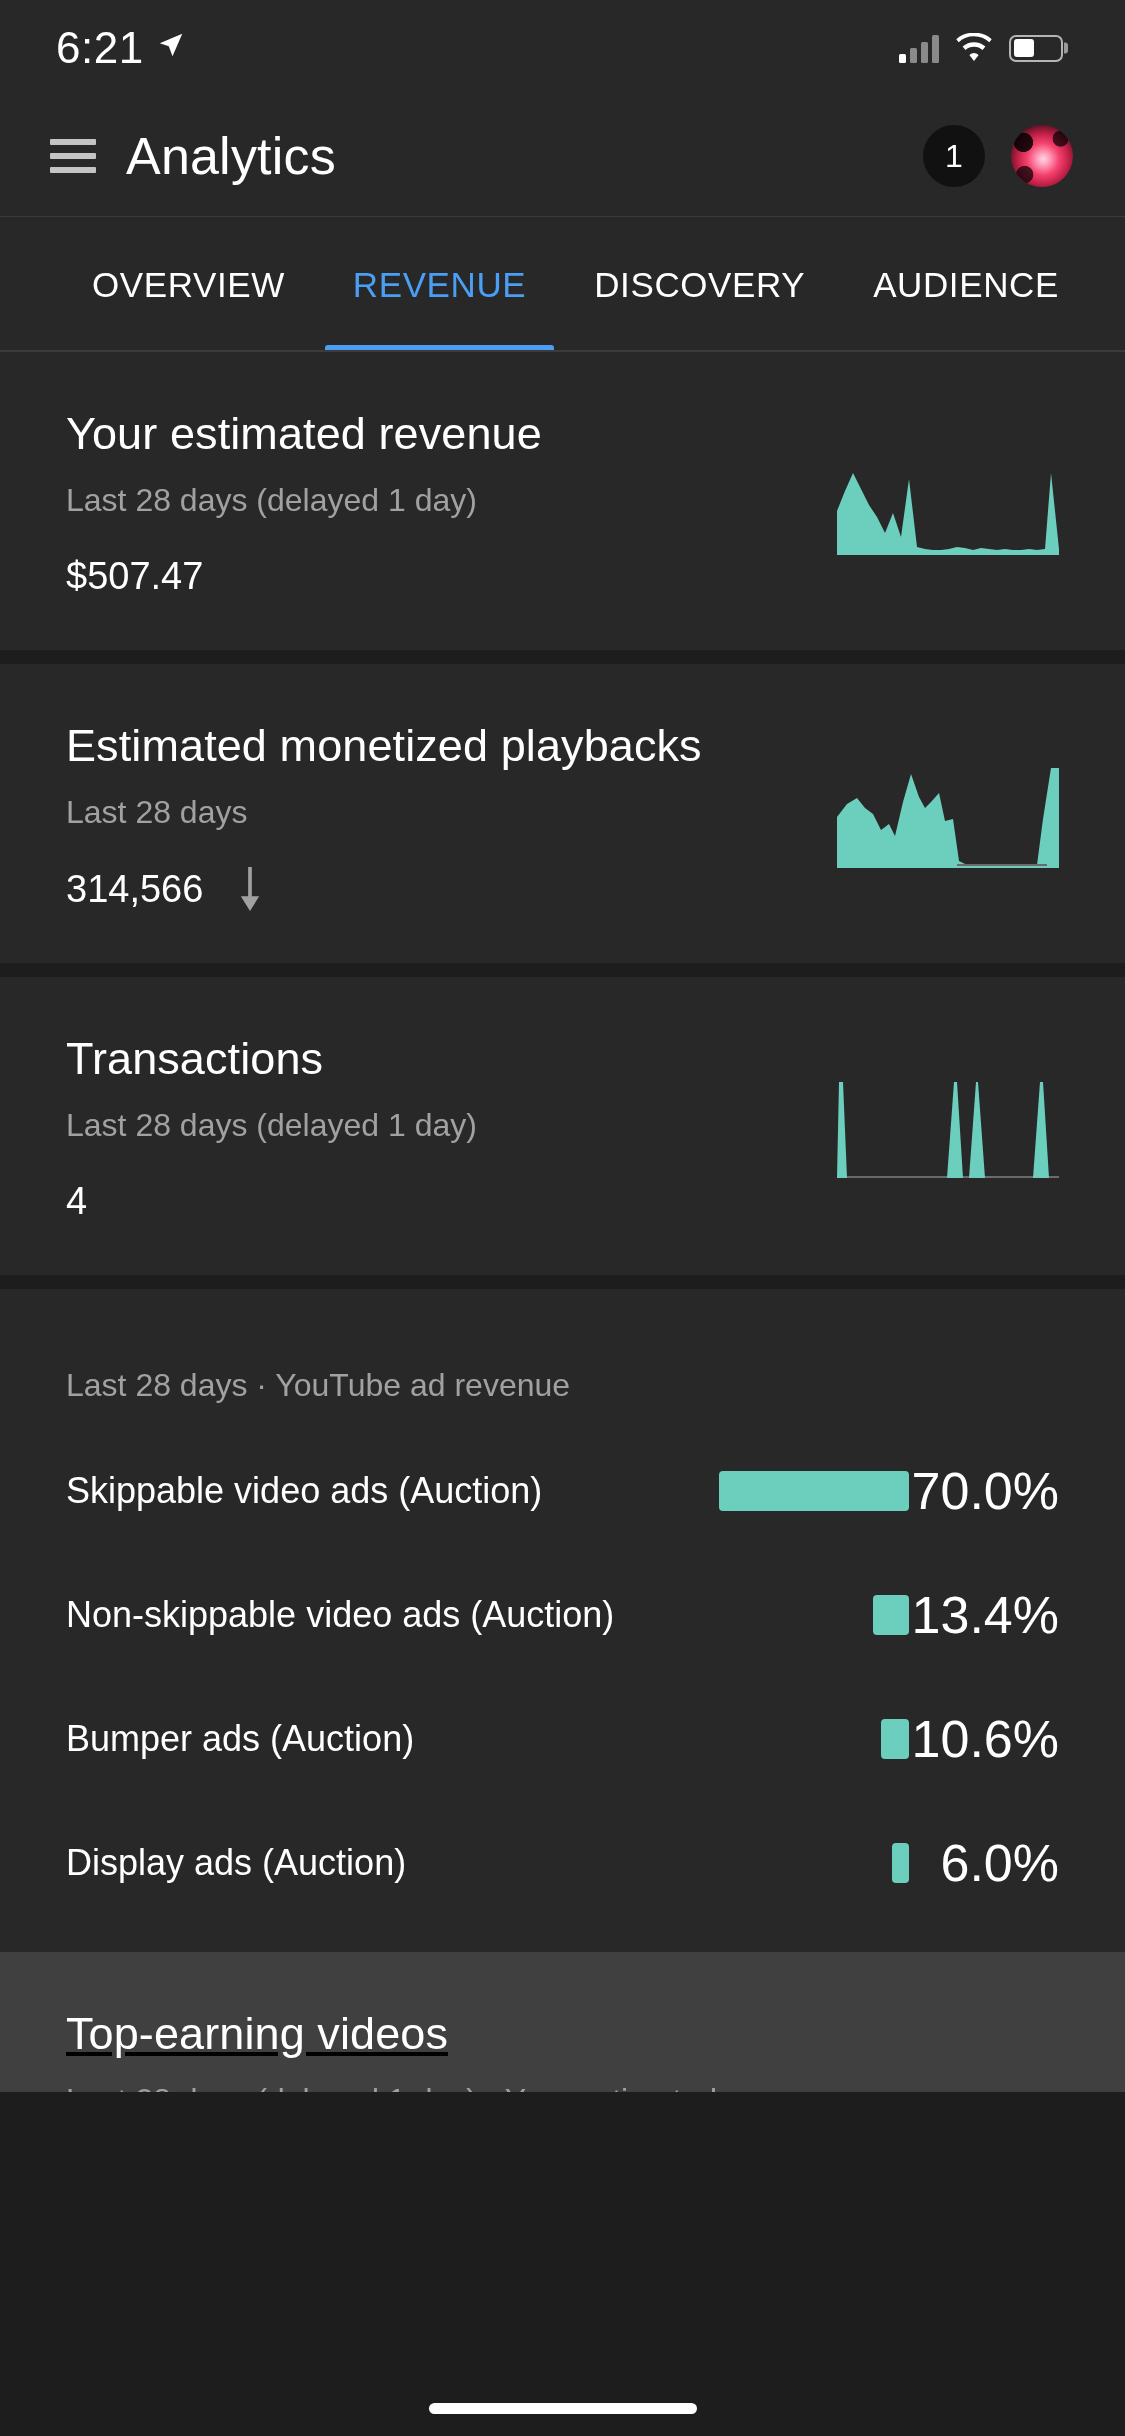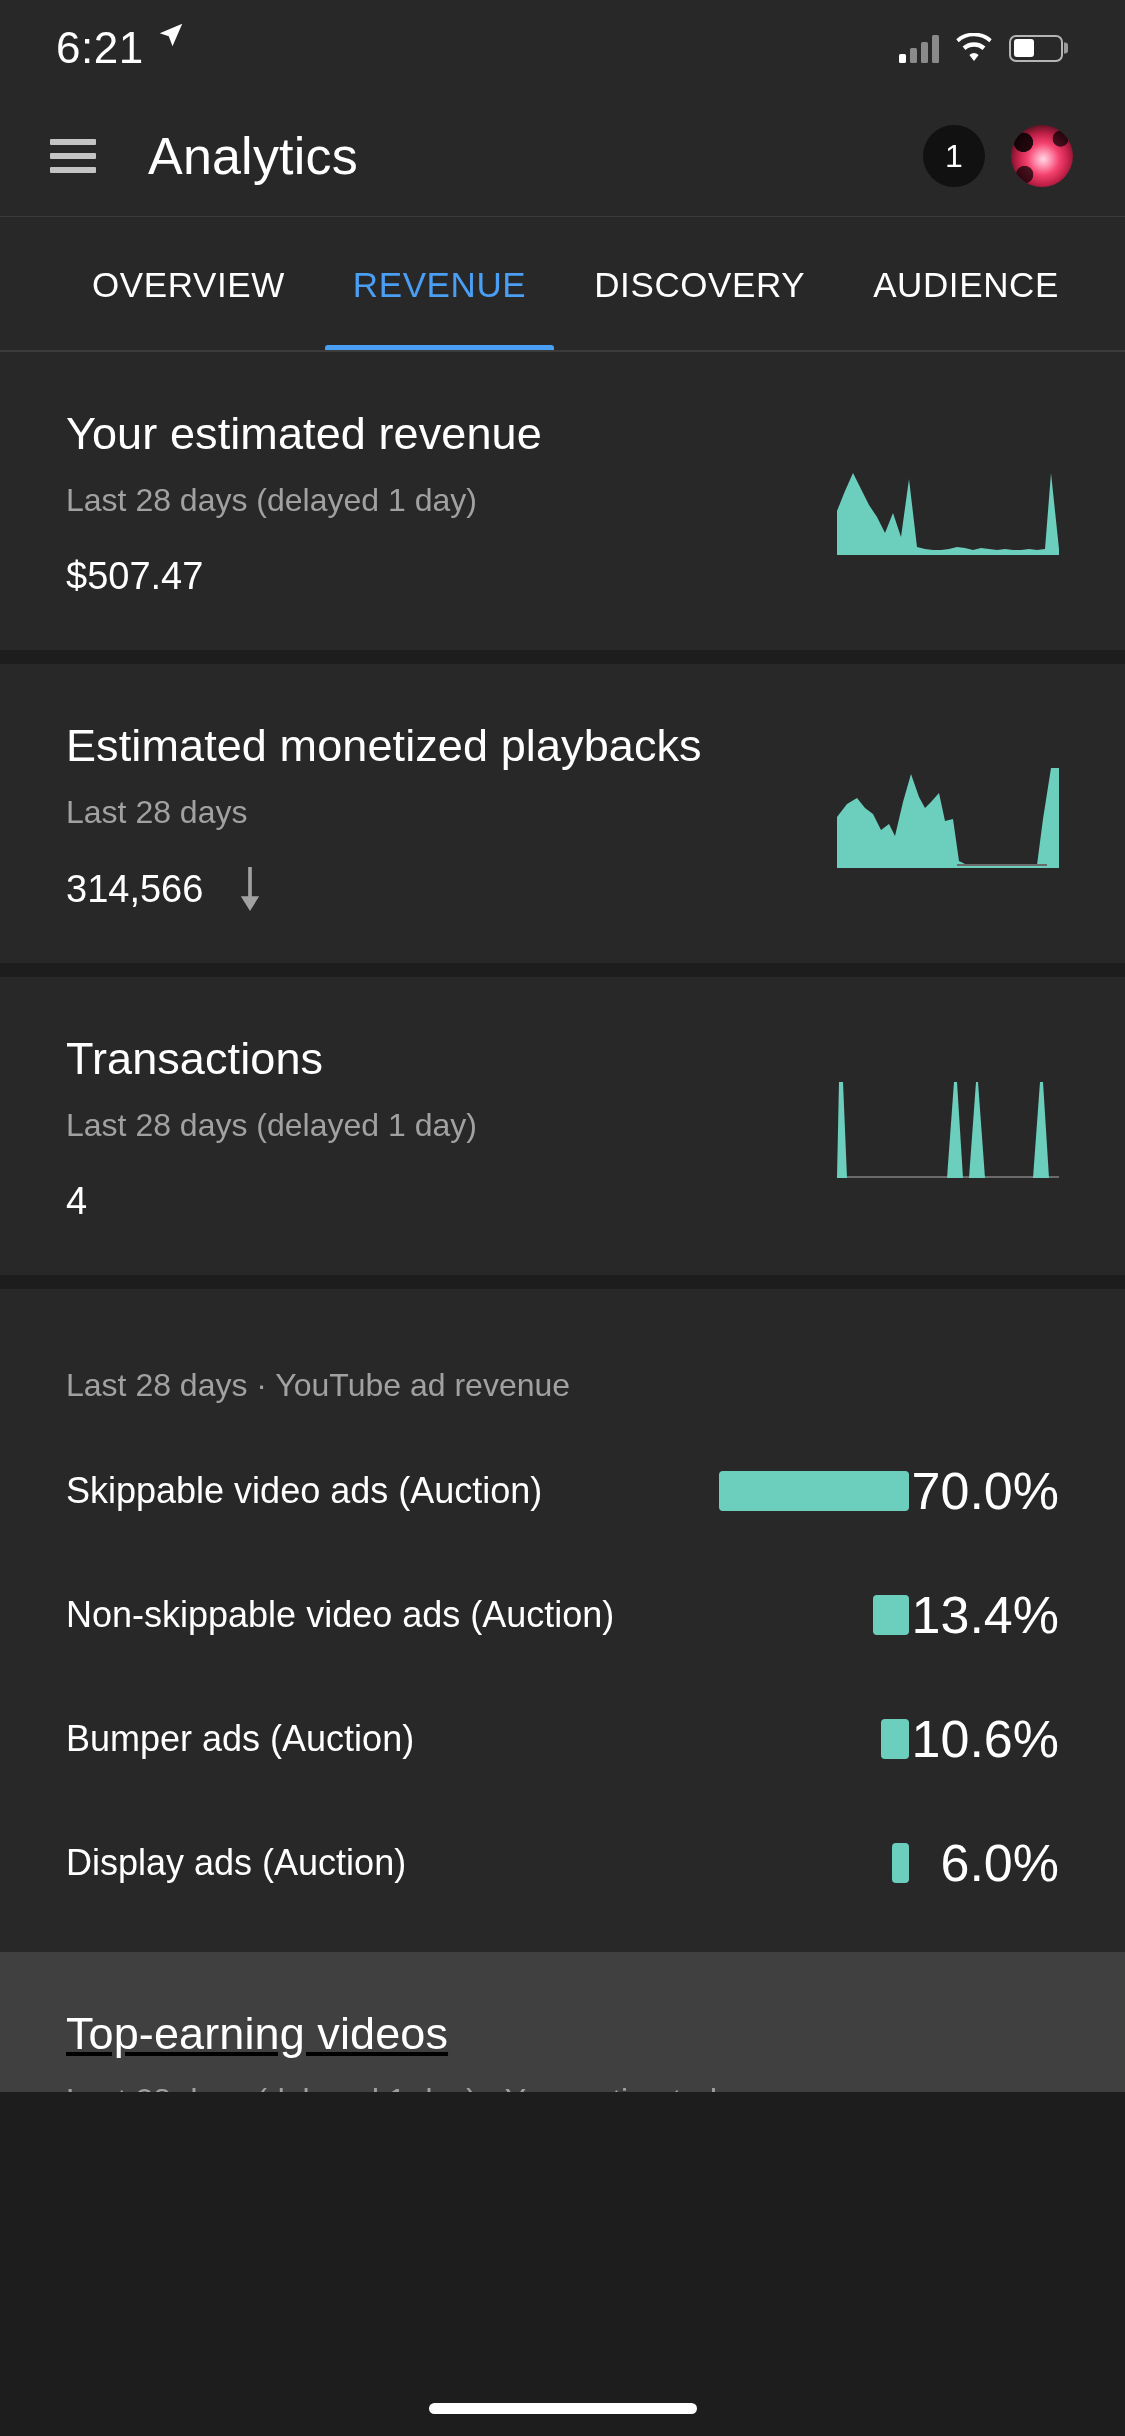--- a/index.html
+++ b/index.html
@@ -11,21 +11,21 @@
   }
   .phone { position:relative; width:1125px; height:2436px; background:#1d1d1d; }
 
   
   .statusbar {
     height:96px; background:#282828;
     display:flex; align-items:center; justify-content:space-between;
     padding:0 62px 0 56px;
     position:relative;
   }
-  .status-left { display:flex; gap:12px; }
+  .status-left { display:flex; align-items:center; gap:12px; }
   .clock { color:#ffffff; font-size:44px; font-weight:400; letter-spacing:.5px; }
   .loc-arrow { width:30px; height:30px; position:relative; top:-3px; }
   .status-right { display:flex; align-items:center; gap:16px; }
   .signal { display:flex; align-items:flex-end; gap:4px; height:30px; }
   .signal i { display:block; width:7px; background:#8a8a8a; border-radius:1.5px; }
   .signal i.on { background:#ffffff; }
   .signal i:nth-child(1){ height:9px; }
   .signal i:nth-child(2){ height:15px; }
   .signal i:nth-child(3){ height:21px; }
   .signal i:nth-child(4){ height:28px; }
@@ -41,21 +41,21 @@
   .battery b { display:block; height:100%; background:#ffffff; border-radius:3px; }
 
   
   .appbar {
     height:120px; background:#282828;
     display:flex; align-items:center; padding:0 52px 0 50px;
     position:relative;
   }
   .hamburger { width:46px; height:34px; display:flex; flex-direction:column; justify-content:space-between; cursor:pointer; }
   .hamburger span { display:block; height:6px; background:#c4c4c4; border-radius:1px; }
-  .app-title { color:#ffffff; font-size:52px; font-weight:400; margin-left:52px; letter-spacing:.2px; }
+  .app-title { color:#ffffff; font-size:52px; font-weight:400; margin-left:30px; letter-spacing:.2px; }
   .appbar-right { margin-left:auto; display:flex; align-items:center; gap:26px; }
   .notif-badge {
     width:62px; height:62px; border-radius:50%; background:#111111;
     display:flex; align-items:center; justify-content:center;
     color:#ffffff; font-size:32px;
   }
   .avatar {
     width:62px; height:62px; border-radius:50%;
     background:
       radial-gradient(circle at 52% 55%, #ffd8e4 0%, #ff9bb8 14%, #f4426e 34%, #c01f47 55%, #5e1224 74%, #231016 100%);

